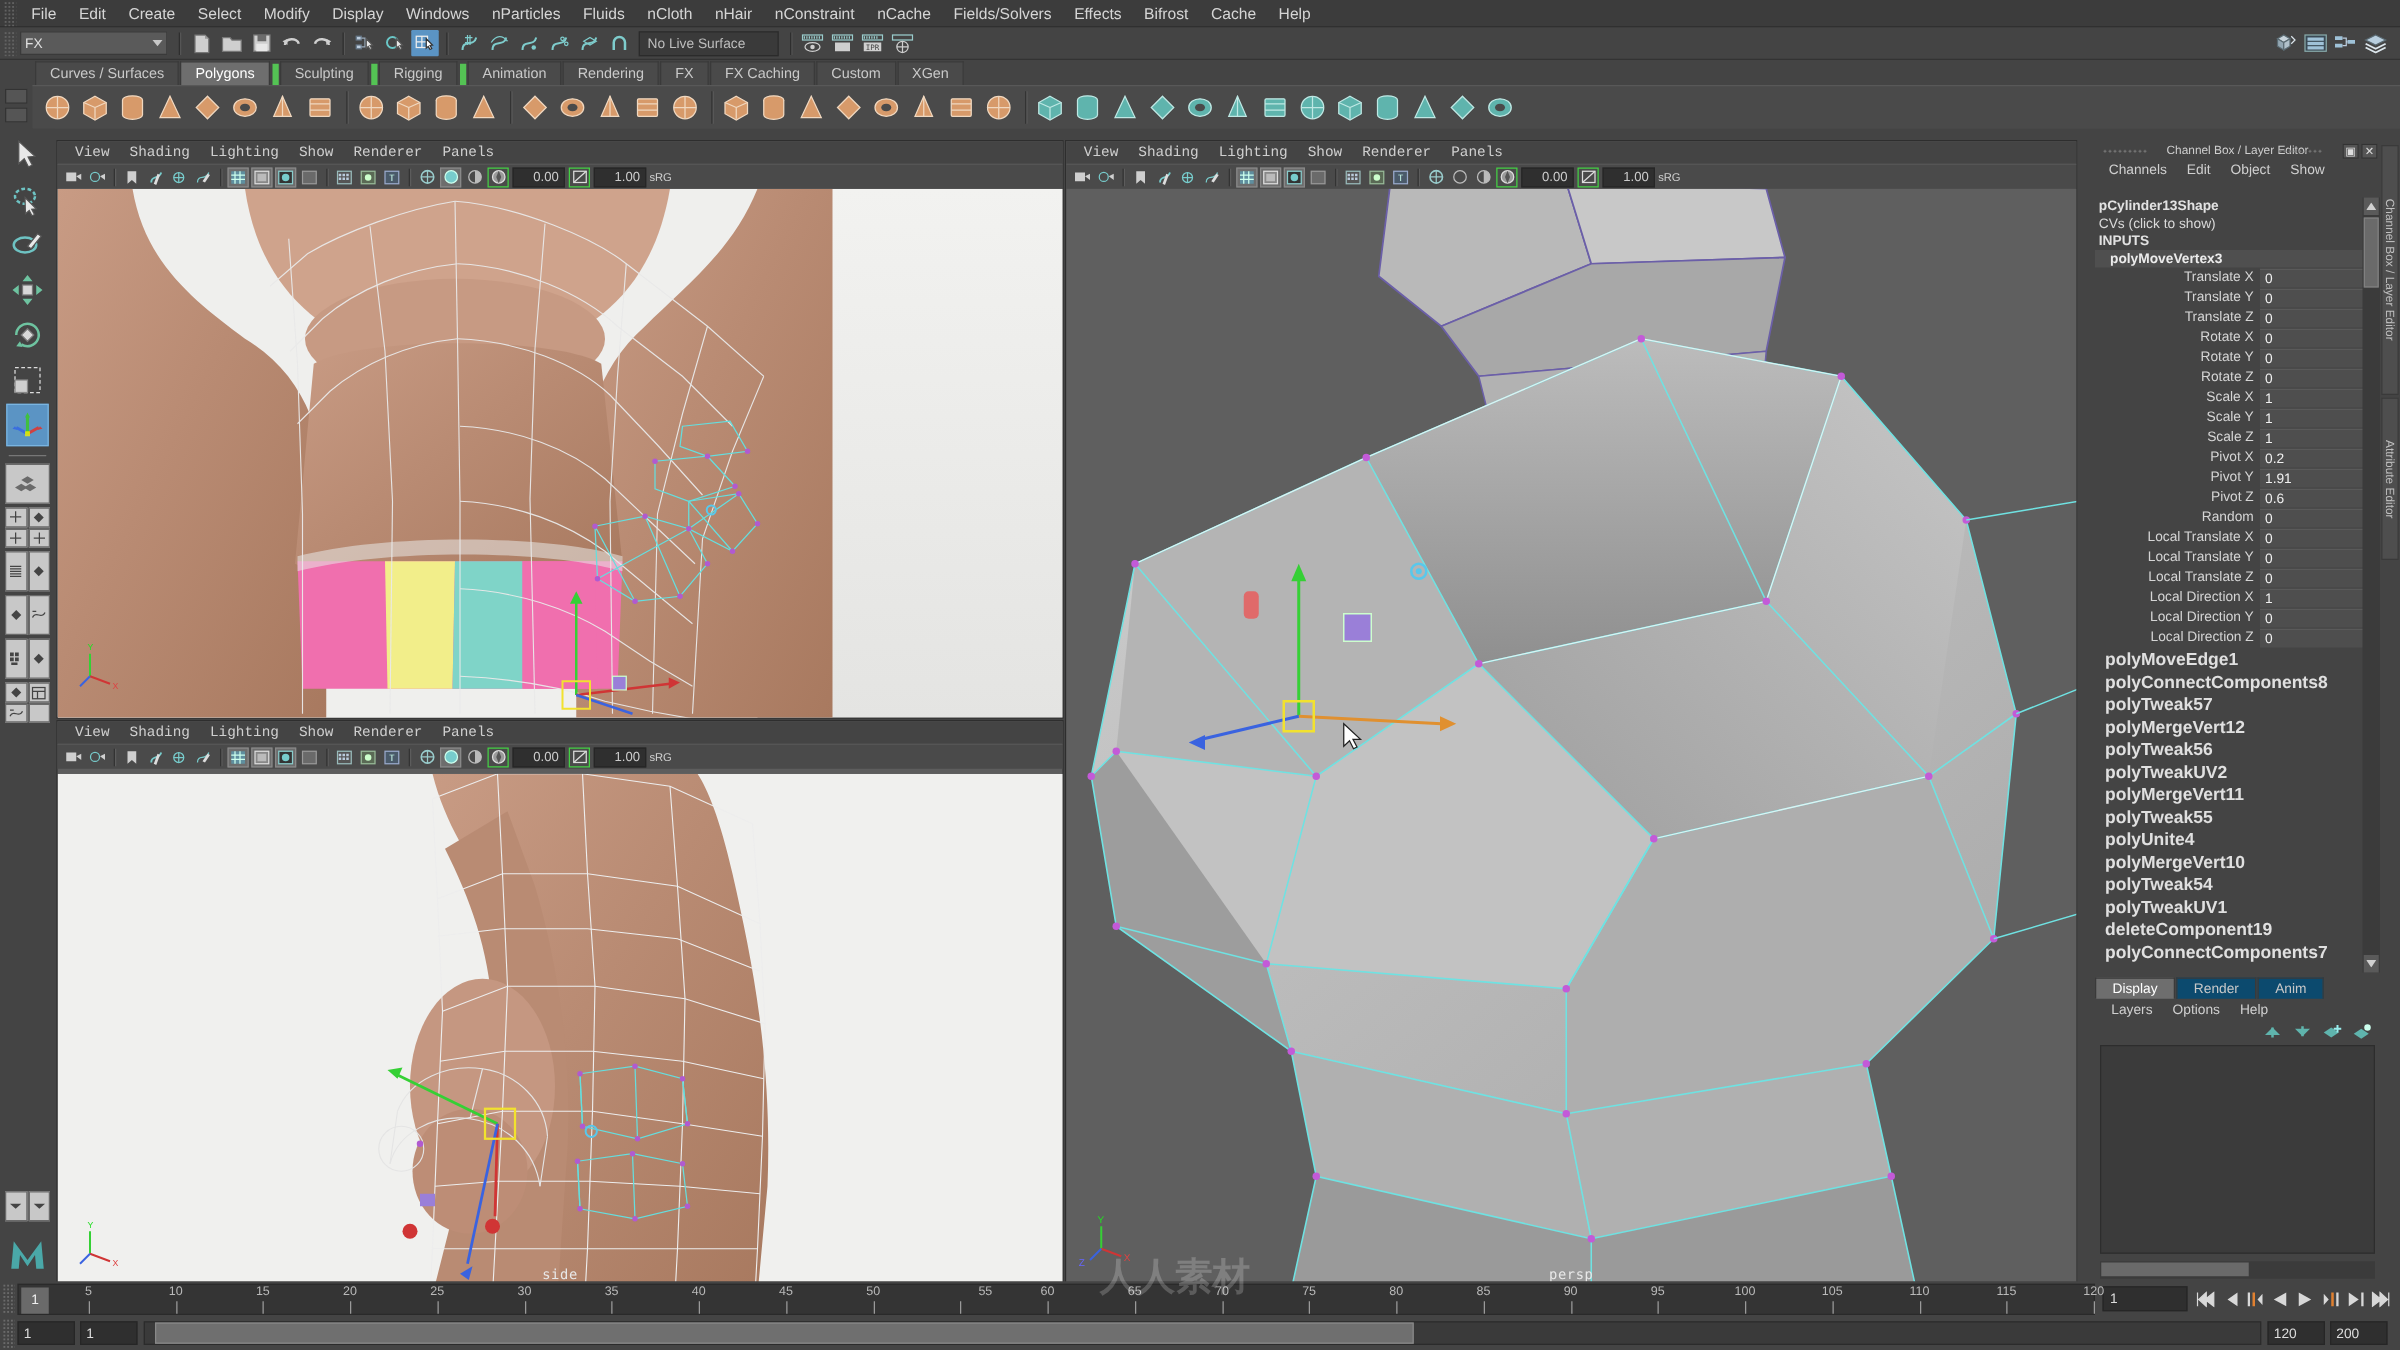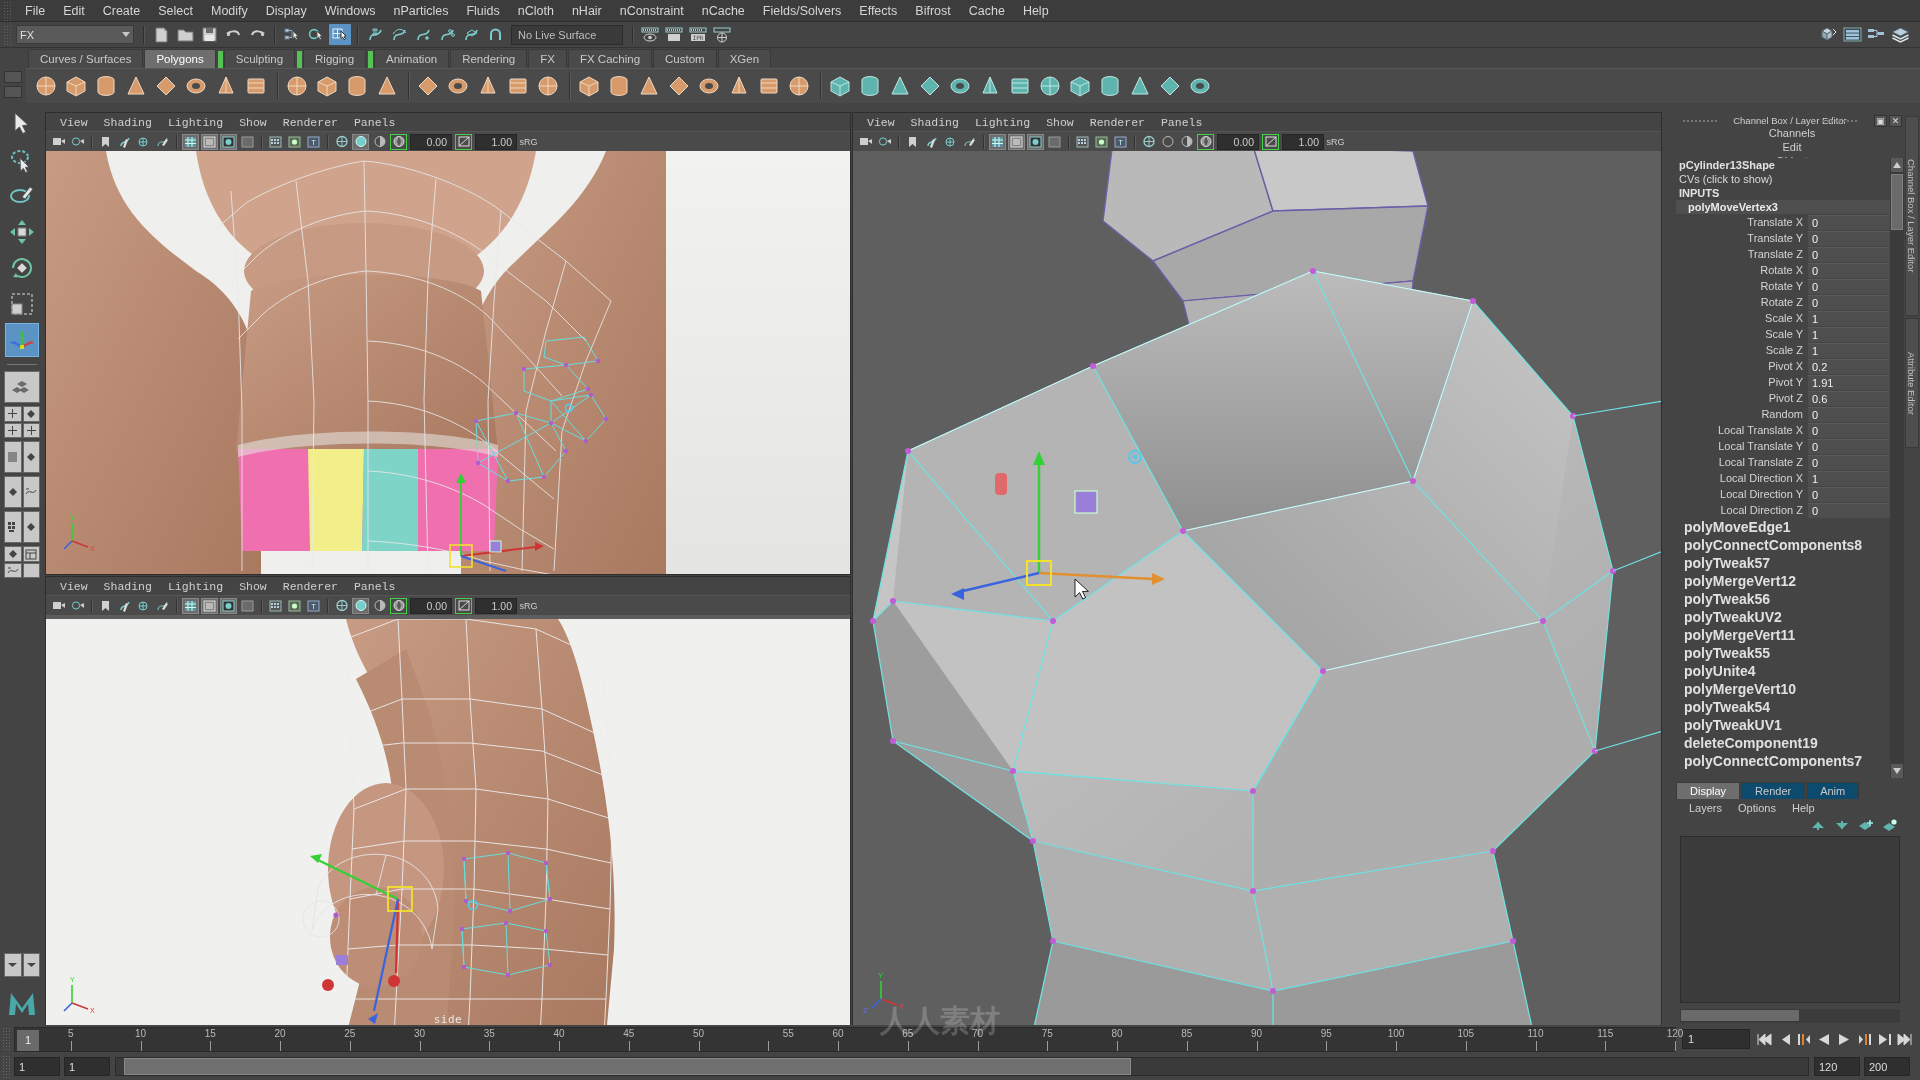--- a/index.html
+++ b/index.html
@@ -109,21 +109,21 @@
   
   .cbox { position:absolute; right:16px; top:114px; width:228px; bottom:240px;
           background:#444; }
   .cbox-title { height:13px; display:flex; align-items:center; justify-content:center;
                 font-size:9.5px; color:#cfcfcf; background:#444; position:relative;}
   .cbox-title .dots { position:absolute; left:6px; top:5px; width:36px; height:4px;
     background-image:radial-gradient(#777 .9px, transparent 1px); background-size:4px 4px;}
   .cbox-title .dots.r { left:auto; right:46px; }
   .wbtn { position:absolute; top:1px; width:13px;height:12px; background:#555;border:1px solid #333;
           display:flex;align-items:center;justify-content:center; font-size:9px;color:#ddd;}
-  .cb-menubar { height:17px; display:flex; align-items:center; gap:2px; padding-left:4px;flex-direction:column;}
+  .cb-menubar { height:17px; display:flex; align-items:center; gap:2px; padding-left:4px;}
   .cb-menubar .cm { font-size:11px; color:#d0d0d0; padding:0 7px;}
   .cb-list { position:absolute; left:0; right:0; top:44px; bottom:62px; overflow:hidden;
              background:#444; }
   .cb-nodename { font-size:11px; color:#e2e2e2; padding:1px 3px; font-weight:bold;}
   .cb-plain { font-size:11px; color:#dadada; padding:1px 3px; }
   .cb-inputhead { font-size:11px;color:#e2e2e2;padding:1px 3px;font-weight:bold;}
   .cb-inputnode { font-size:11px;color:#ececec;padding:1px 3px 1px 12px; background:#4f4f4f; font-weight:bold;}
   .cb-attr { display:flex; height:16px; align-items:center; }
   .cb-attr .lbl { flex:1; text-align:right; font-size:11px; color:#d5d5d5; padding-right:5px; }
   .cb-attr .val { width:96px; height:15px; background:#4e4e4e; border-top:1px solid #5a5a5a;
@@ -1437,20 +1437,21 @@
         </g>
         <g transform="translate(28,848)">
           <path d="M0 0 L0 -18" stroke="#35d035" stroke-width="1.6"></path>
           <path d="M0 0 L16 6" stroke="#d03535" stroke-width="1.6"></path>
           <path d="M0 0 L-9 9" stroke="#3a63e0" stroke-width="1.6"></path>
           <text x="-3" y="-21" font-size="8" fill="#2d2">Y</text>
           <text x="18" y="10" font-size="8" fill="#d44">X</text>
           <text x="-18" y="14" font-size="8" fill="#66f">Z</text>
         </g>
       </svg>
+      <div class="vp-label">persp</div>
     </div>
   </div>
 
   <div class="cbox">
     <div class="cbox-title">
       <span class="dots"></span>
       <span>Channel Box / Layer Editor</span>
       <span class="dots r"></span>
       <span class="wbtn" style="right:17px">▣</span>
       <span class="wbtn" style="right:2px">✕</span>

